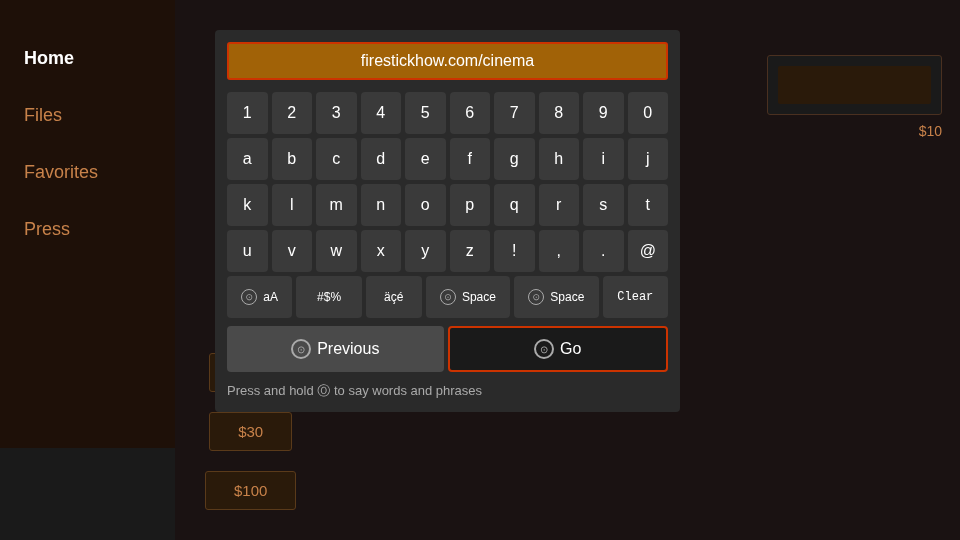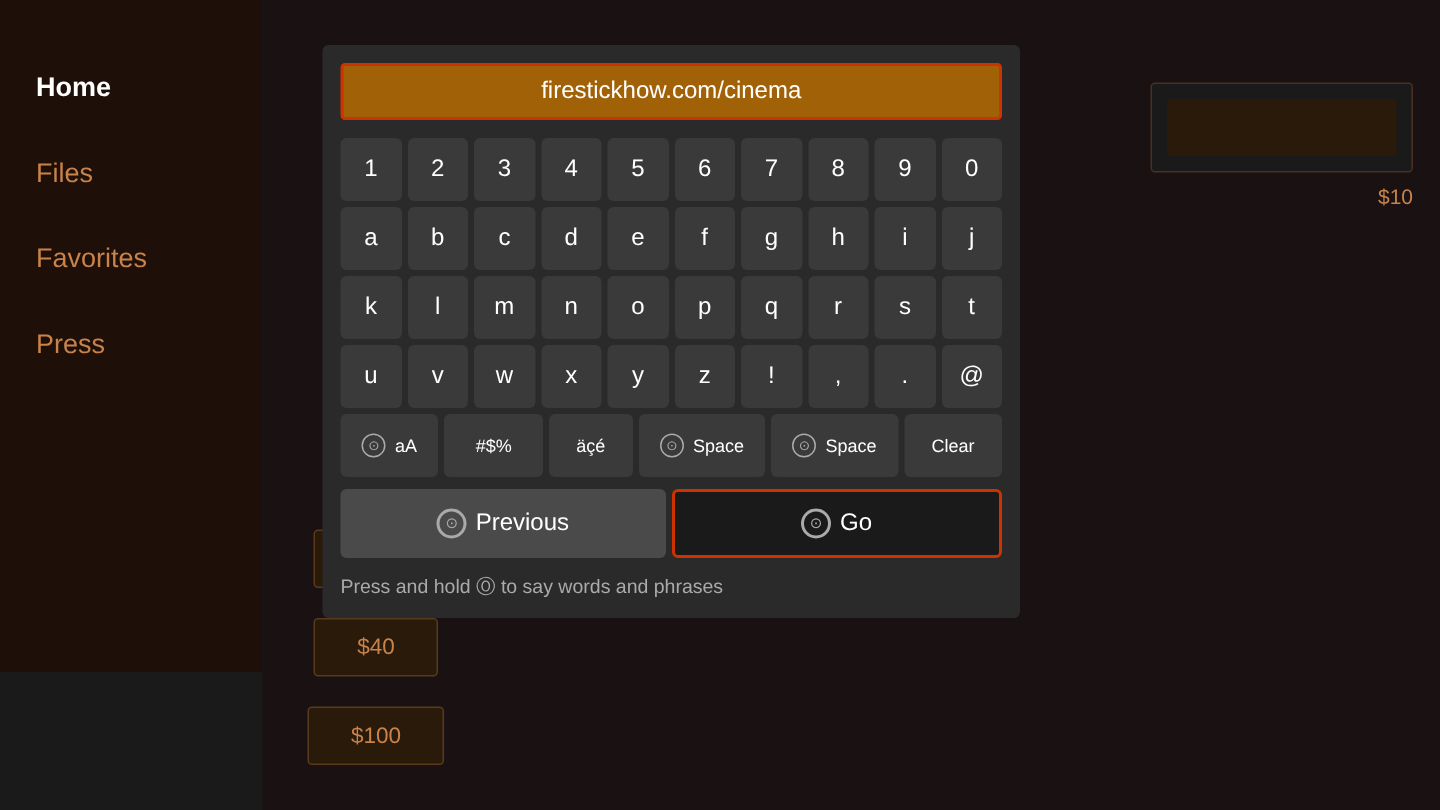--- a/index.html
+++ b/index.html
@@ -125,20 +125,21 @@
     .key-space {
       width: 88px;
     }
 
     .key-delete {
       width: 88px;
     }
 
     .key-clear {
       width: 68px;
+      font-family: Liberation Mono, monospace;
     }
 
     
     .action-row {
       display: flex;
       gap: 4px;
       margin-top: 8px;
     }
 
     .btn-previous {
@@ -238,21 +239,21 @@
   <div class="sidebar-item">
     <span>Press</span>
   </div>
 </div>
 
 <div class="main">
 
 
   <div style="position:absolute; bottom:30px; left:30px; display:flex; gap:20px; align-items:center;flex-direction:column;">
     <button class="donation-amount-btn">$20</button>
-    <button class="donation-amount-btn">$40</button>
+    <button class="donation-amount-btn">$30</button>
     <button class="donation-amount-btn">$100</button>
   </div>
 
   <div style="position:absolute; right:18px; top:55px; width:175px;margin-left:28px;">
     <div style="background:#1a1a1a; border:1px solid #4a3020; padding:10px; border-radius:3px;">
       <div style="background:#2a1a0a; height:38px; border-radius:2px;"></div>
     </div>
     <div style="margin-top:8px; display:flex; justify-content:flex-end;">
       <span style="color:#c8824a; font-size:14px;">$10</span>
     </div>

